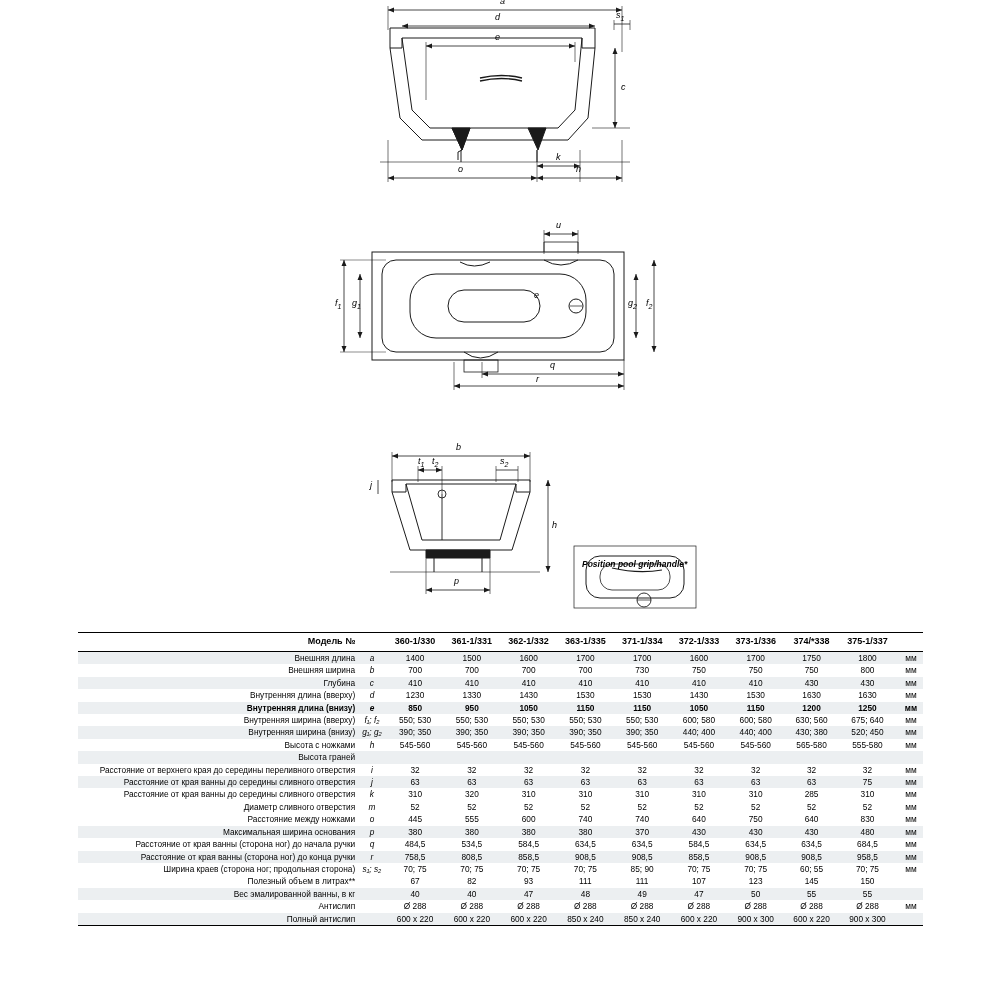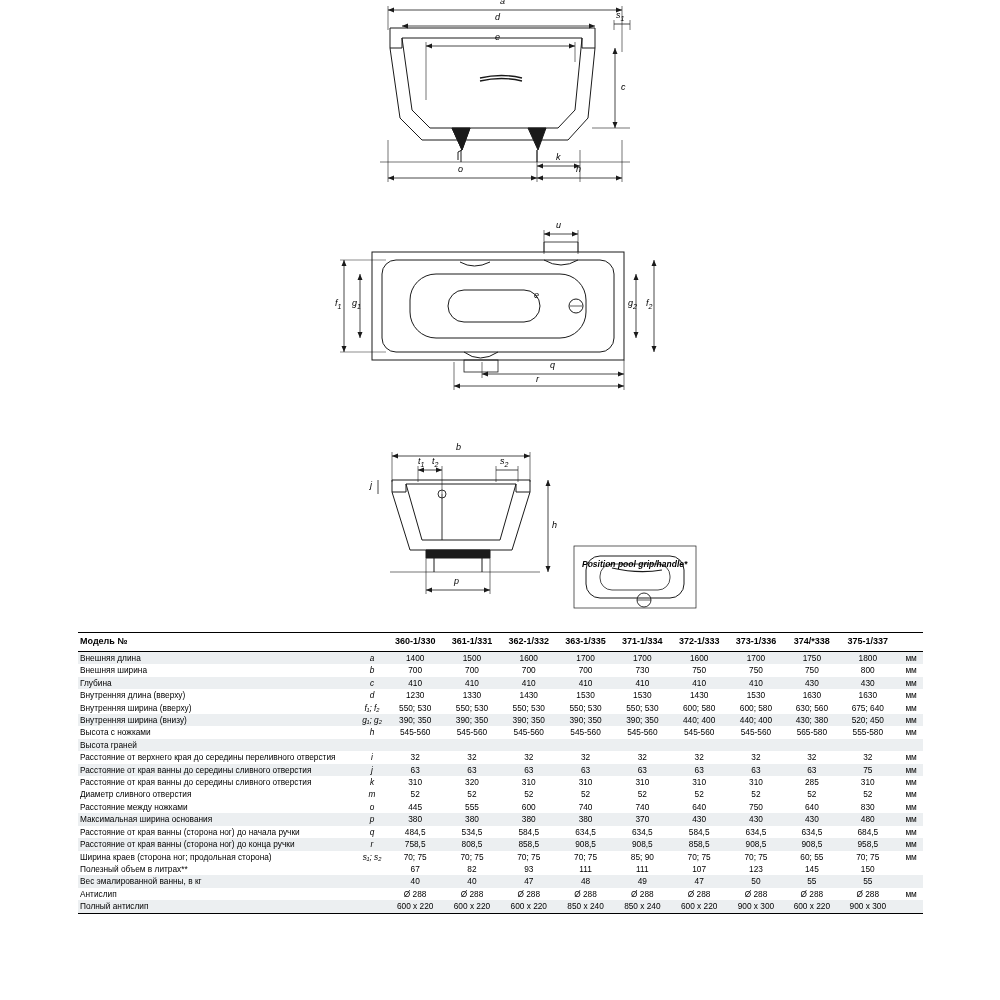--- a/index.html
+++ b/index.html
@@ -34,21 +34,21 @@
     vertical-align:middle;
   }
   .tbl tr.hdr td{
     font-weight:bold;font-size:9px;
     border-bottom:1px solid #000;
     border-top:1px solid #000;
     padding-top:1px;padding-bottom:2px;
     height:15px;
   }
   .tbl tr.alt td{background:#eceff1;}
-  .tbl td.name{text-align:left;width:290px;}
+  .tbl td.name{text-align:right;width:290px;}
   .tbl td.sym{text-align:center;width:30px;font-style:italic;}
   .tbl td.val{text-align:center;width:62px;}
   .tbl td.unit{text-align:center;width:26px;padding-left:5px;}
   .tbl tr.bold td{font-weight:bold;}
   .tbl tr.lastline td{border-bottom:1px solid #000;}
   .pos-lbl{position:absolute;font-size:8.5px;font-style:italic;font-weight:bold;}
 </style>
 </head>
 <body>
 
@@ -315,20 +315,34 @@
           <td class="val">1330</td>
           <td class="val">1430</td>
           <td class="val">1530</td>
           <td class="val">1530</td>
           <td class="val">1430</td>
           <td class="val">1530</td>
           <td class="val">1630</td>
           <td class="val">1630</td>
           <td class="unit">мм</td>
         </tr>
+        <tr class="alt bold">
+          <td class="name">Внутренняя длина (внизу)</td>
+          <td class="sym">e</td>
+          <td class="val">850</td>
+          <td class="val">950</td>
+          <td class="val">1050</td>
+          <td class="val">1150</td>
+          <td class="val">1150</td>
+          <td class="val">1050</td>
+          <td class="val">1150</td>
+          <td class="val">1200</td>
+          <td class="val">1250</td>
+          <td class="unit">мм</td>
+        </tr>
         <tr class="">
           <td class="name">Внутренняя ширина (вверху)</td>
           <td class="sym">f₁; f₂</td>
           <td class="val">550; 530</td>
           <td class="val">550; 530</td>
           <td class="val">550; 530</td>
           <td class="val">550; 530</td>
           <td class="val">550; 530</td>
           <td class="val">600; 580</td>
           <td class="val">600; 580</td>

